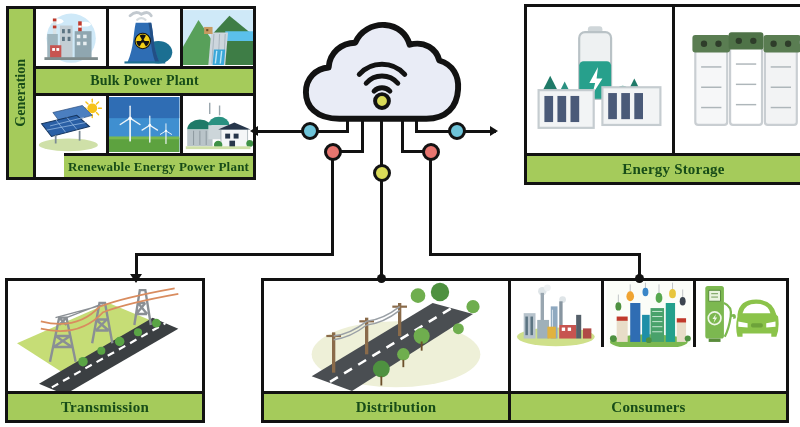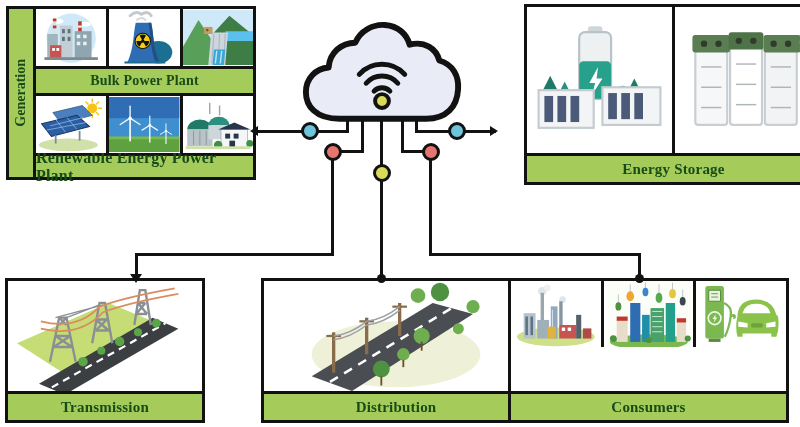--- a/index.html
+++ b/index.html
@@ -225,21 +225,21 @@
             <path d="M50,46 L73,36 L96,46 Z" fill="#27364a"></path>
             <rect x="60" y="52" width="7" height="7" fill="#27364a"></rect>
             <rect x="72" y="52" width="7" height="7" fill="#27364a"></rect>
             <rect x="66" y="62" width="8" height="10" fill="#27364a"></rect>
             <circle cx="50" cy="68" r="6" fill="#3f9146"></circle>
             <circle cx="95" cy="66" r="5" fill="#3f9146"></circle>
             <rect x="4" y="70" width="92" height="4" fill="#cfe0a8"></rect>
           </svg>
         </div>
       </div>
-      <div class="label-bar" style="font-size:16px;">
+      <div class="label-bar" style="font-size:13px;margin-left:28px;">
         <span>Renewable Energy Power Plant</span>
       </div>
     </div>
   </div>
 
   <div class="box" style="left:524px;top:4px;width:299px;height:181px;justify-content:space-between;">
     <div class="imgrow">
       <div class="tile">
         <svg viewBox="0 0 100 78">
           <rect x="42" y="2" width="10" height="5" rx="2" fill="#cfd6d9"></rect>

